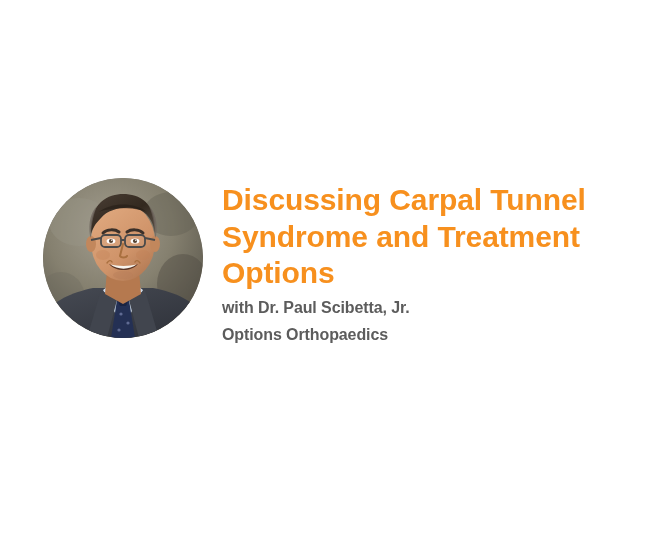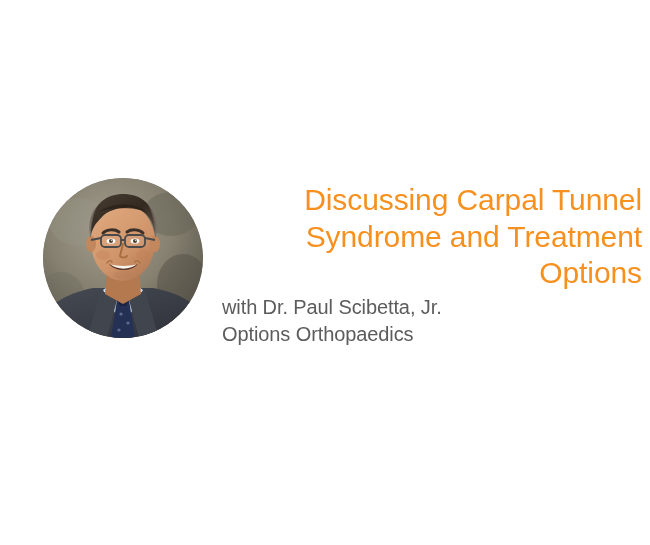--- a/index.html
+++ b/index.html
@@ -43,34 +43,33 @@
     position: absolute;
     left: 222px;
     top: 182px;
     width: 420px;
   }
 
   .talk-title {
     color: #f7901e;
     font-size: 30px;
     line-height: 36.5px;
-    font-weight: 400;
+    font-weight: 700;
     letter-spacing: -0.1px;
     margin: 0;
     padding: 0;
     white-space: pre-line;
-    text-align: right;
   }
 
   .speaker-name,
   .speaker-org {
     color: #5c5c5c;
-    font-size: 20px;
+    font-size: 16px;
     line-height: 27px;
-    font-weight: 400;
+    font-weight: 700;
     letter-spacing: -0.1px;
     margin: 0;
     padding: 0;
   }
   .speaker-name {
     margin-top: 2px;
   }
 </style>
 </head>
 <body>

